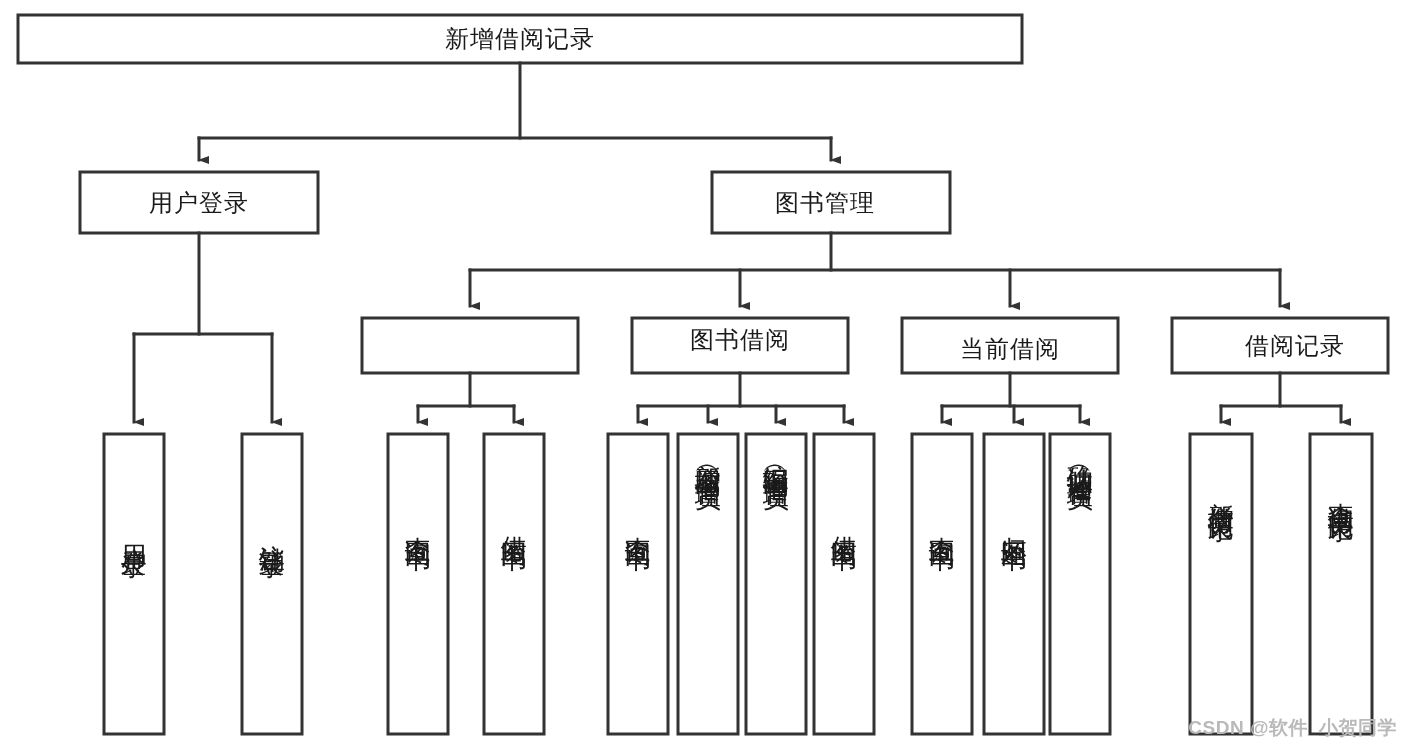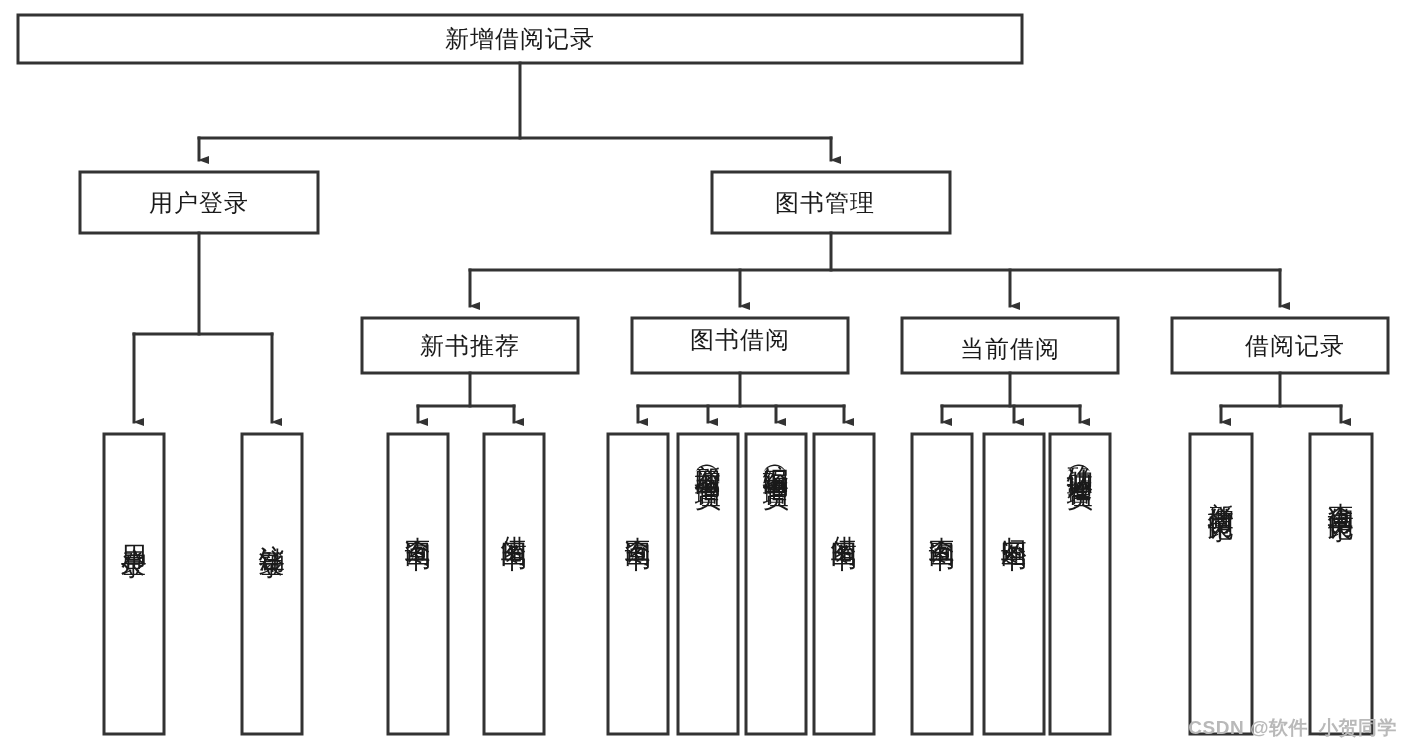--- a/index.html
+++ b/index.html
@@ -161,23 +161,20 @@
     <span class="hlabel-text">新增借阅记录</span>
   </div>
 
   <div class="hlabel-wrap" style="left:80px; top:172px; width:238px; height:61px;">
     <span class="hlabel-text">用户登录</span>
   </div>
   <div class="hlabel-wrap" style="left:712px; top:172px; width:226px; height:61px;">
     <span class="hlabel-text">图书管理</span>
   </div>
 
-  <div class="hlabel-wrap" style="left:362px; top:318px; width:216px; height:55px;">
-    <span class="hlabel-text">新书推荐</span>
-  </div>
   <div class="hlabel-wrap" style="left:632px; top:318px; width:216px; height:44px;">
     <span class="hlabel-text">图书借阅</span>
   </div>
   <div class="hlabel-wrap" style="left:902px; top:318px; width:216px; height:62px;">
     <span class="hlabel-text">当前借阅</span>
   </div>
   <div class="hlabel-wrap" style="left:1172px; top:318px; width:246px; height:55px;">
     <span class="hlabel-text">借阅记录</span>
   </div>
 

